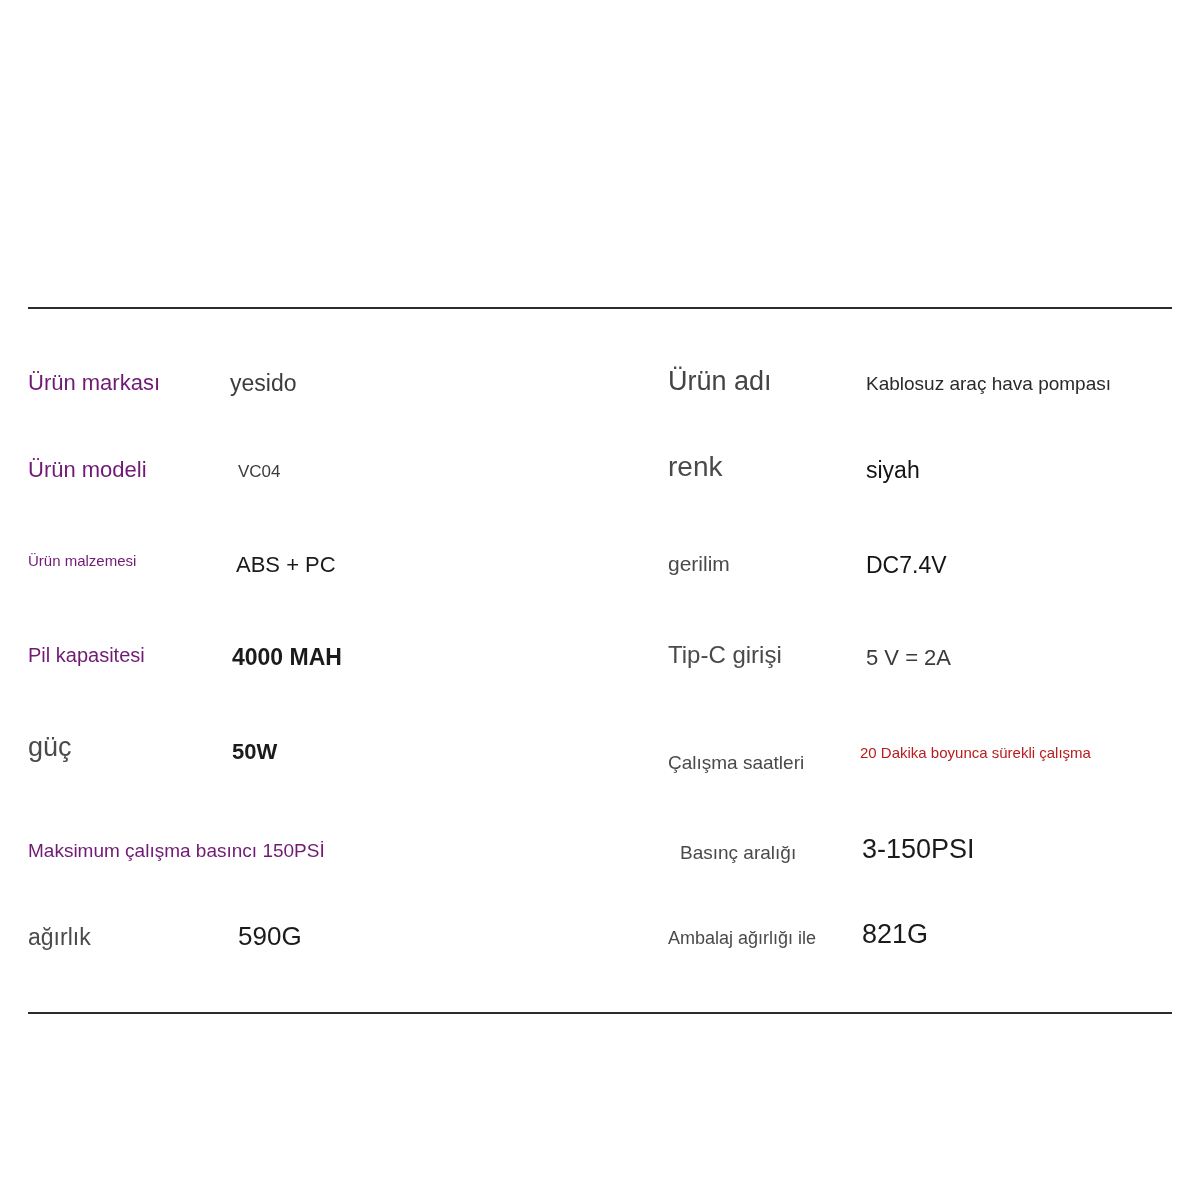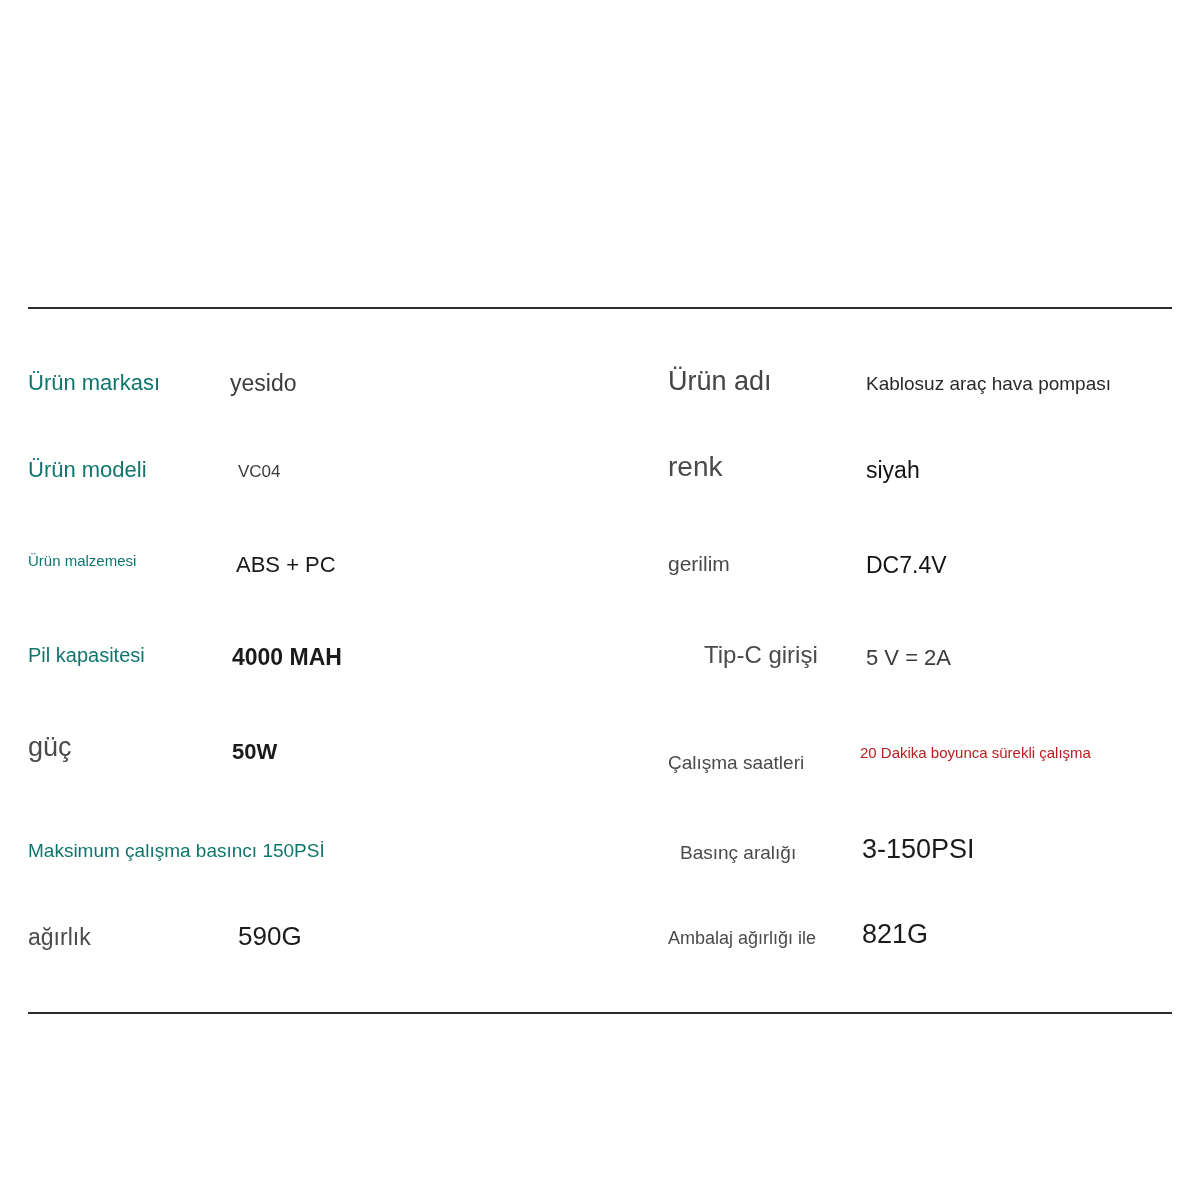--- a/index.html
+++ b/index.html
@@ -54,21 +54,21 @@
     left: 0;
     width: 1200px;
   }
 
   .cell {
     position: absolute;
     white-space: nowrap;
   }
 
   .label {
-    color: #0f766e;
+    color: #701a75;
   }
   .value {
     color: #1b1b1b;
   }
 
   
   .col-l-label { left: 28px; }
   .col-l-value { left: 230px; }
   .col-r-label { left: 668px; }
   .col-r-value { left: 866px; }
@@ -88,21 +88,21 @@
 
   .r2 { top: 245px; }
   .r2 .col-l-label { font-size: 15px; }
   .r2 .col-l-value { font-size: 22px; left: 236px; }
   .r2 .col-r-label { font-size: 21px; color: #4a4a4a; }
   .r2 .col-r-value { font-size: 23px; color: #141414; }
 
   .r3 { top: 337px; }
   .r3 .col-l-label { font-size: 20px; }
   .r3 .col-l-value { font-size: 23px; font-weight: 600; left: 232px; text-align: right; }
-  .r3 .col-r-label { font-size: 24px; color: #4a4a4a; top: -3px; margin-left: 36px; }
+  .r3 .col-r-label { font-size: 24px; color: #4a4a4a; top: -3px; }
   .r3 .col-r-value { font-size: 22px; color: #3a3a3a; top: 1px; }
 
   .r4 { top: 430px; }
   .r4 .col-l-label { font-size: 27px; color: #4a4a4a; top: -5px; }
   .r4 .col-l-value { font-size: 22px; font-weight: 700; left: 232px; top: 2px; }
   .r4 .col-r-label { font-size: 19px; color: #4a4a4a; top: 15px; }
   .r4 .col-r-value { font-size: 15px; color: #b91c1c; left: 860px; top: 7px; }
 
   .r5 { top: 533px; }
   .r5 .col-l-label { font-size: 19px; }

